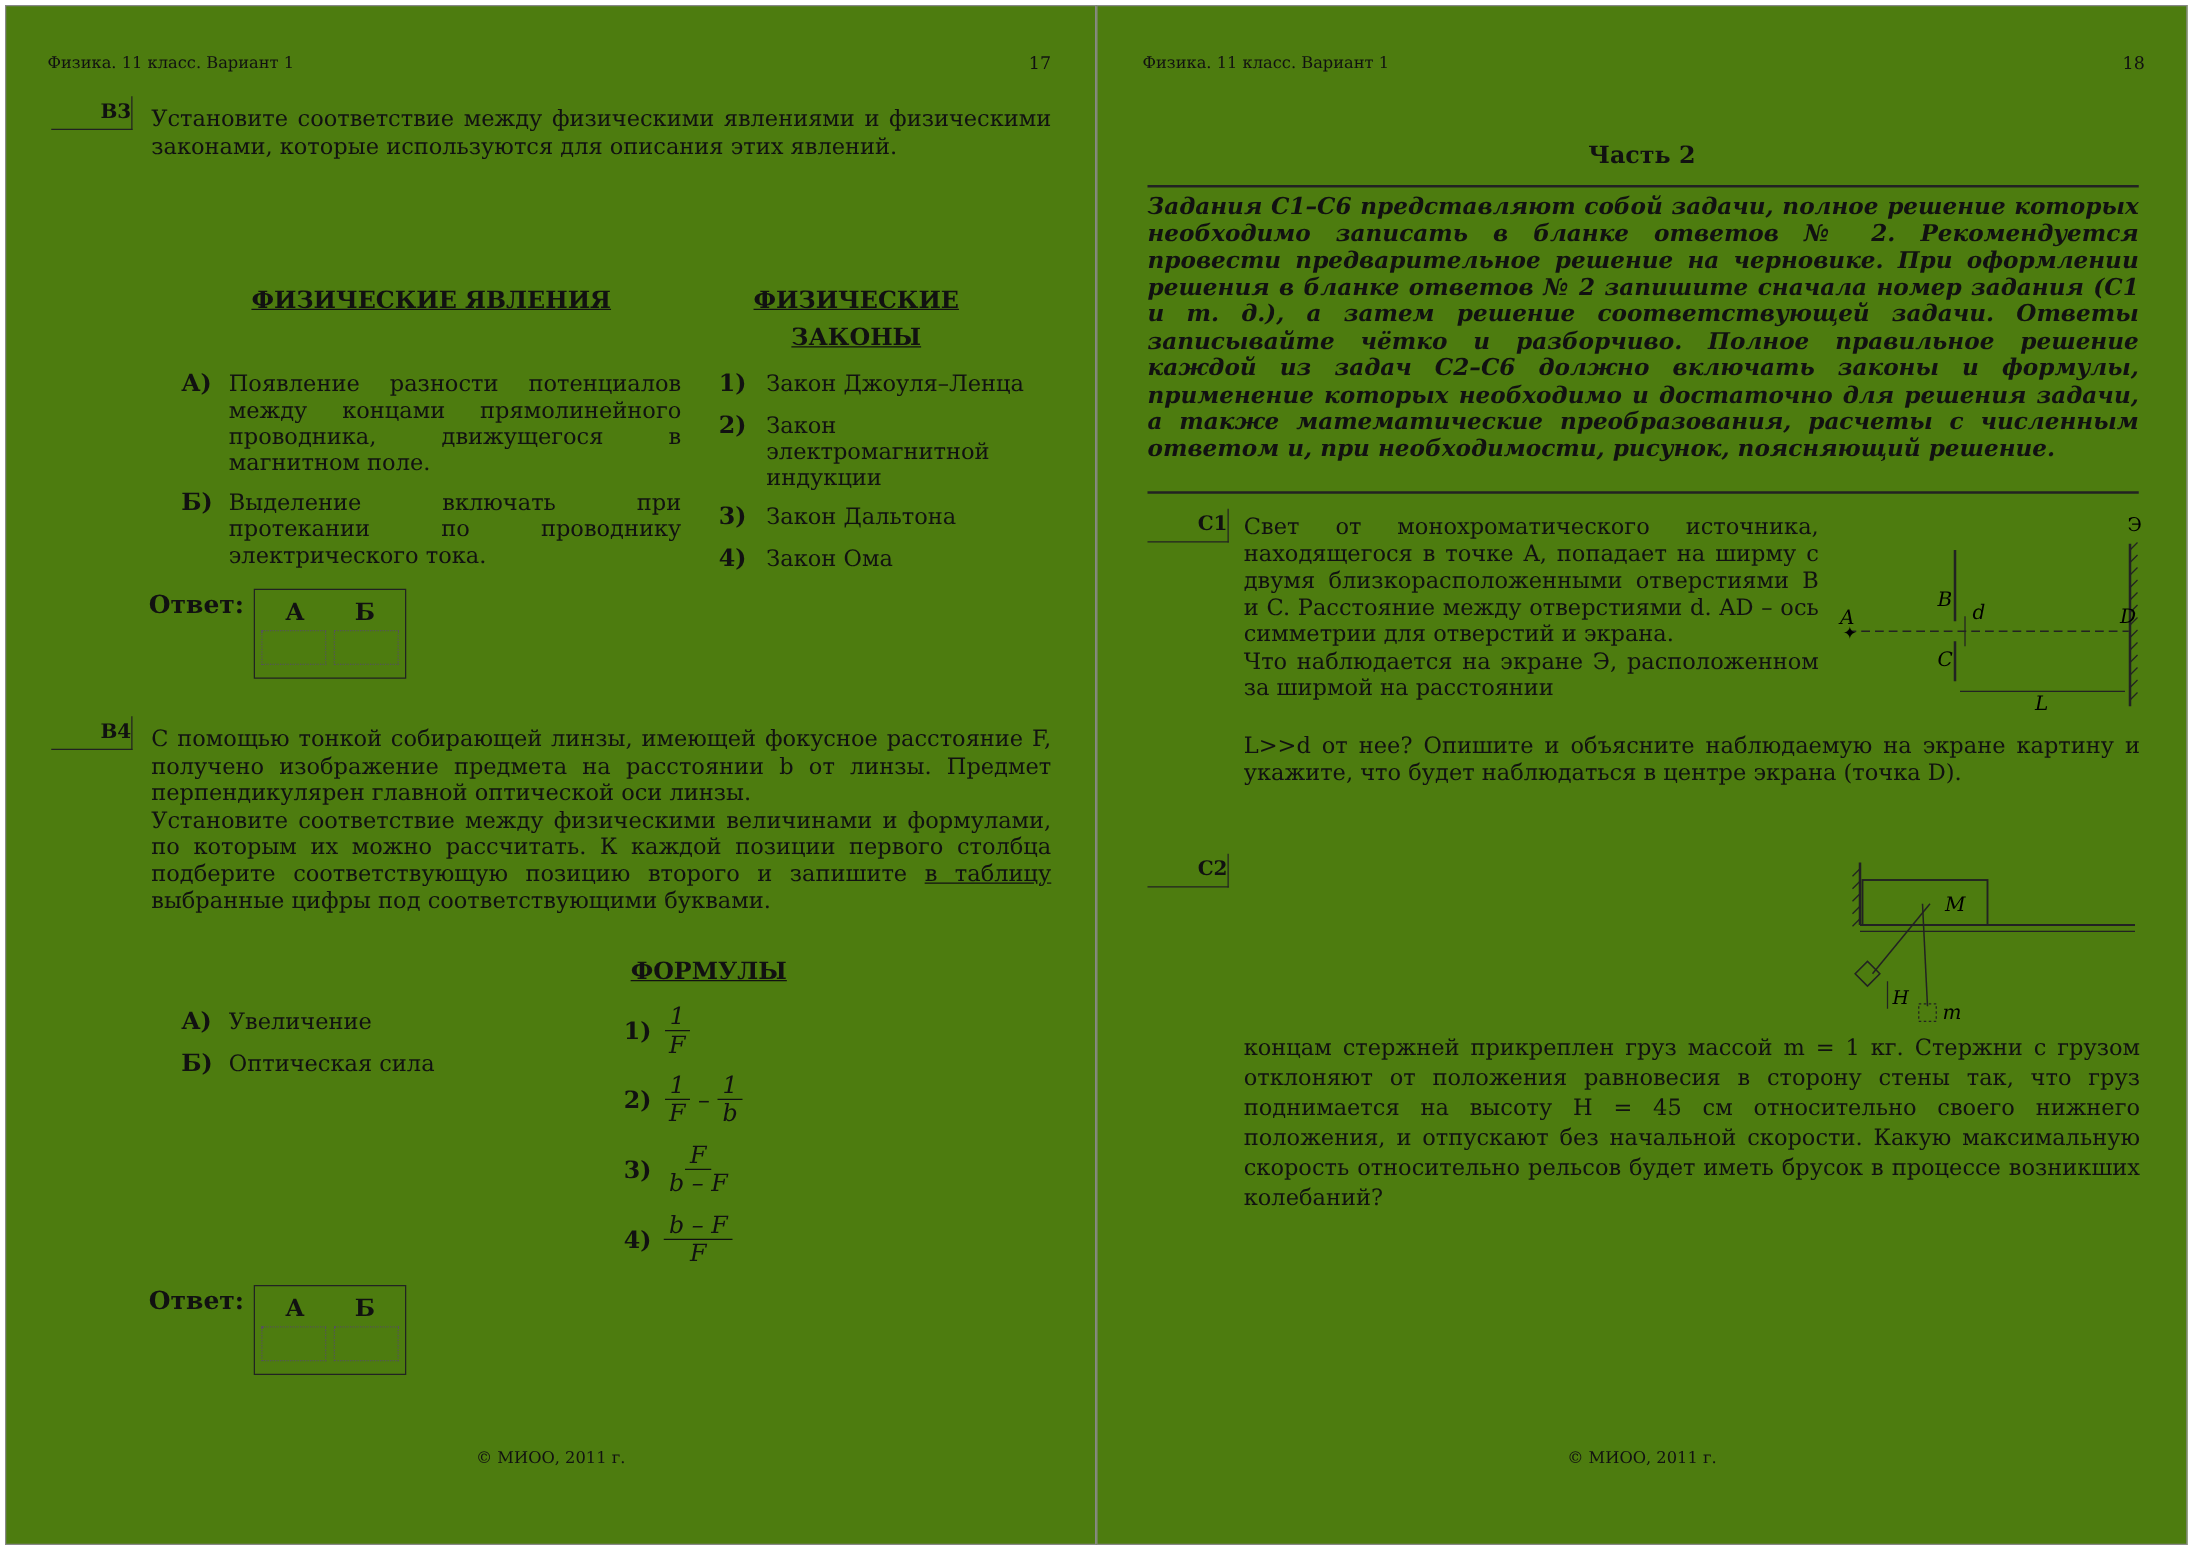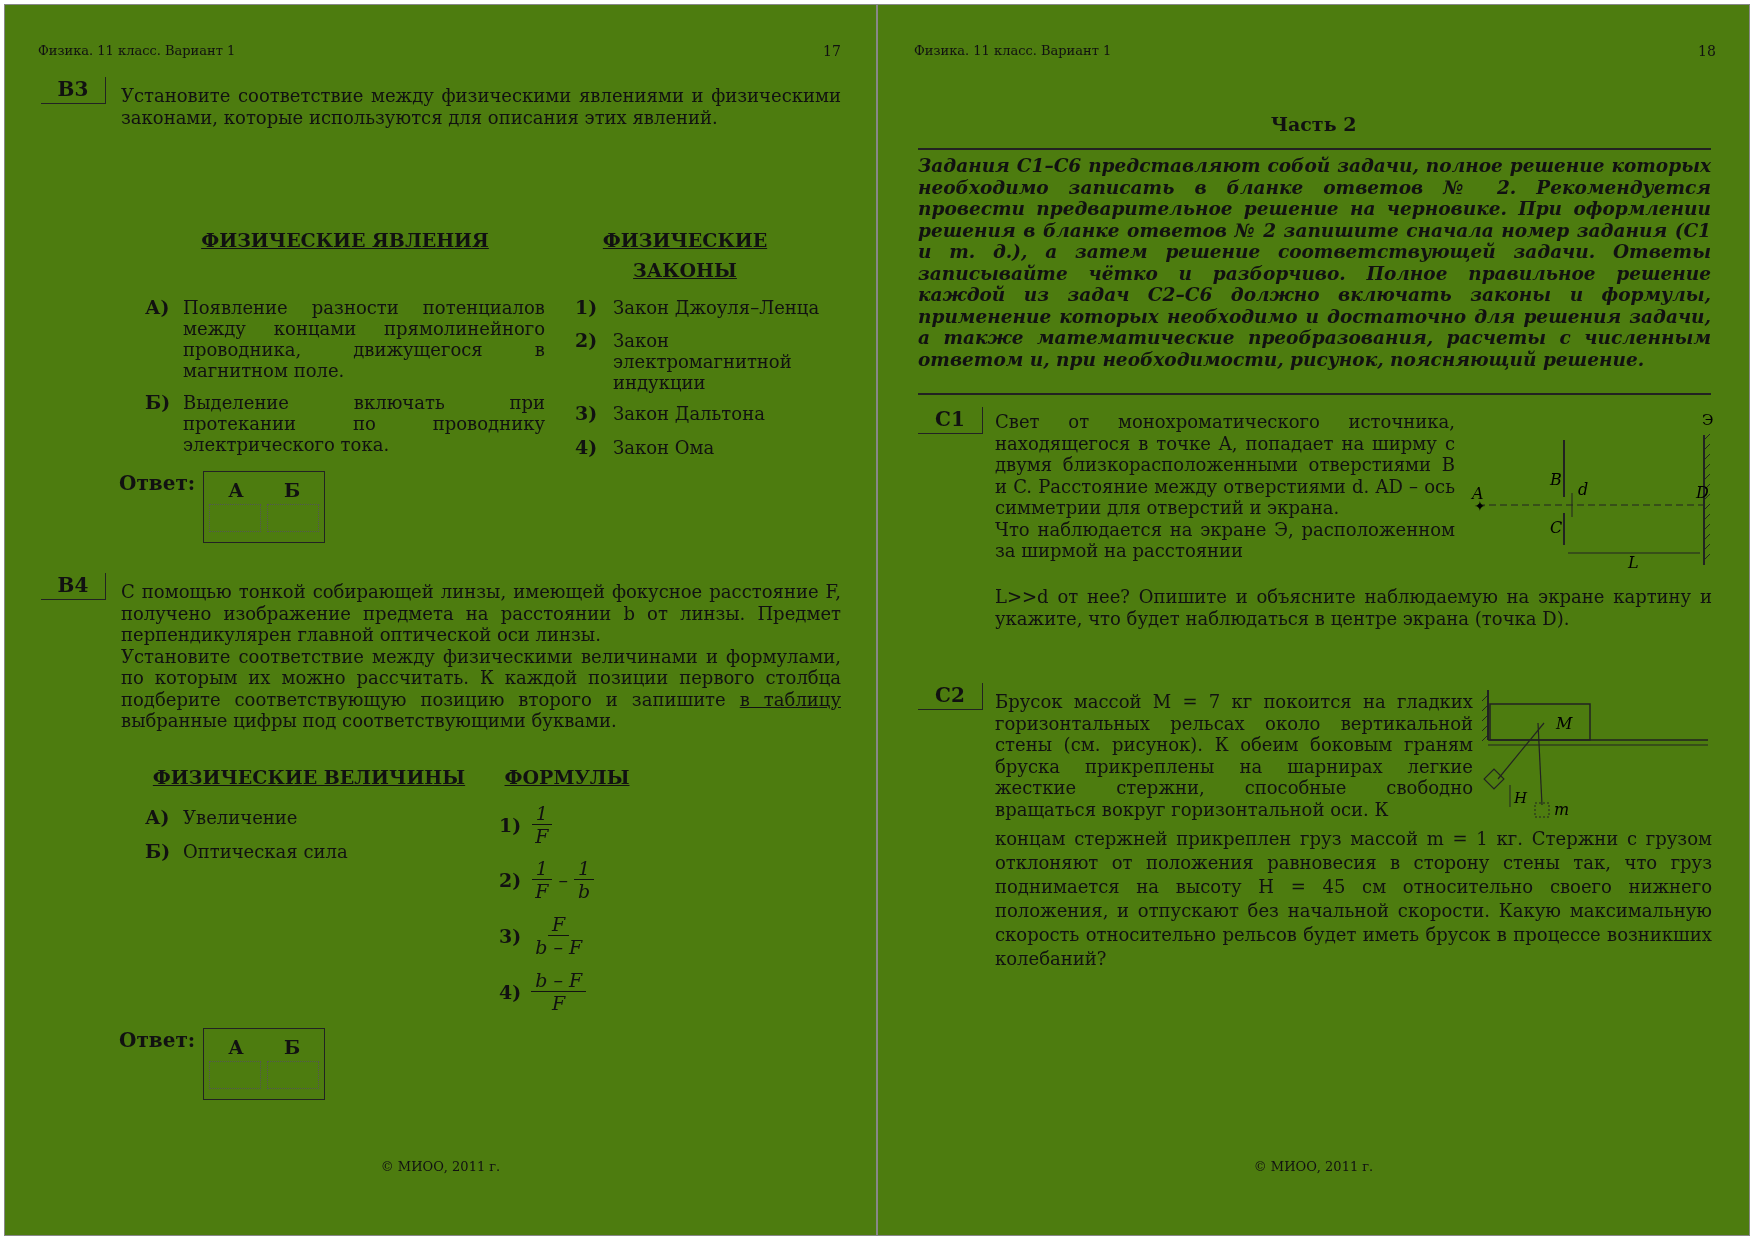--- a/index.html
+++ b/index.html
@@ -5,21 +5,21 @@
   html, body { margin:0; padding:0; }
   body { width:1754px; height:1239px; background:#ffffff; position:relative; overflow:hidden;
          font-family:"DejaVu Serif", "Liberation Serif", serif; color:#111; }
   .page { position:absolute; top:4px; height:1232px; background:#4d7c0f; border:1px solid #888; box-sizing:border-box; }
   .page.left { left:4px; width:873px; }
   .page.right { left:877px; width:873px; }
   .hdr { position:absolute; top:38px; font-size:13px; }
   .pnum { position:absolute; top:38px; font-size:14px; }
   .foot { position:absolute; top:1154px; font-size:13px; width:100%; text-align:center; left:0; }
   .tag { position:absolute; width:64px; height:26px; border-right:1.5px solid #222; border-bottom:1.5px solid #222;
-         font-weight:bold; font-size:20px; text-align:center; line-height:24px; }
+         font-weight:bold; font-size:16px; text-align:right; line-height:24px; }
   .para { position:absolute; font-size:18px; line-height:21.5px; text-align:justify; }
   .u { text-decoration:underline; }
   .colhead { position:absolute; font-weight:bold; font-size:19px; text-decoration:underline; text-align:center; line-height:30px; }
   .item { position:absolute; font-size:18px; line-height:21px; display:flex; }
   .item .lbl { font-weight:bold; min-width:38px; font-size:19px; }
   .item .txt { text-align:justify; }
   .answer { position:absolute; display:flex; align-items:flex-start; }
   .answer .alabel { font-weight:bold; font-size:20px; margin-right:8px; }
   .abox { border:1.5px solid #222; width:122px; height:72px; box-sizing:border-box; padding:4px; }
   .abox .heads { display:flex; justify-content:space-around; font-weight:bold; font-size:19px; height:28px; line-height:28px; }
@@ -87,21 +87,20 @@
           <div class="cell"></div>
         </div>
     </div>
   </div>
 
   <div class="tag" style="left:36px;top:568px;">В4</div>
   <div class="para" style="left:116px;top:576px;width:720px;">
     <div>С помощью тонкой собирающей линзы, имеющей фокусное расстояние F, получено изображение предмета на расстоянии b от линзы. Предмет перпендикулярен главной оптической оси линзы.</div>
     <div><span>Установите соответствие между физическими величинами и формулами, по которым их можно рассчитать. К каждой позиции первого столбца подберите соответствующую позицию второго и запишите </span><span class="u">в таблицу</span><span> выбранные цифры под соответствующими буквами.</span></div>
   </div>
-  <div class="colhead" style="left:134px;top:757px;width:340px;">ФИЗИЧЕСКИЕ ВЕЛИЧИНЫ</div>
   <div class="colhead" style="left:492px;top:757px;width:140px;">ФОРМУЛЫ</div>
 
   <div class="item" style="left:140px;top:802px;width:300px;">
     <span class="lbl">А)</span>
     <span class="txt">Увеличение</span>
   </div>
   <div class="item" style="left:140px;top:836px;width:300px;">
     <span class="lbl">Б)</span>
     <span class="txt">Оптическая сила</span>
   </div>
@@ -199,21 +198,20 @@
         <line x1="246" y1="145" x2="252" y2="139"></line>
         <line x1="246" y1="155" x2="252" y2="149"></line>
     </g>
     <text x="238" y="93" font-size="16" font-style="italic">D</text>
     <text x="244" y="20" font-size="15">Э</text>
     <line x1="110" y1="148" x2="242" y2="148" stroke="#222" stroke-width="1"></line>
     <text x="170" y="163" font-size="16" font-style="italic">L</text>
   </svg>
 
   <div class="tag" style="left:40px;top:678px;">С2</div>
-  <div class="para" style="left:117px;top:686px;width:478px;">Брусок массой M = 7 кг покоится на гладких горизонтальных рельсах около вертикальной стены (см. рисунок). К обеим боковым граням бруска прикреплены на шарнирах легкие жесткие стержни, способные свободно вращаться вокруг горизонтальной оси. К</div>
   <div class="para" style="left:117px;top:822px;width:717px;line-height:24px;">концам стержней прикреплен груз массой m = 1 кг. Стержни с грузом отклоняют от положения равновесия в сторону стены так, что груз поднимается на высоту H = 45 см относительно своего нижнего положения, и отпускают без начальной скорости. Какую максимальную скорость относительно рельсов будет иметь брусок в процессе возникших колебаний?</div>
 
   <svg style="position:absolute;left:600px;top:680px;" width="240" height="140">
     <line x1="10" y1="5" x2="10" y2="55" stroke="#222" stroke-width="2"></line>
     <g stroke="#222" stroke-width="1">
       <line x1="10" y1="10" x2="4" y2="16"></line>
         <line x1="10" y1="20" x2="4" y2="26"></line>
         <line x1="10" y1="30" x2="4" y2="36"></line>
         <line x1="10" y1="40" x2="4" y2="46"></line>
         <line x1="10" y1="50" x2="4" y2="56"></line>

